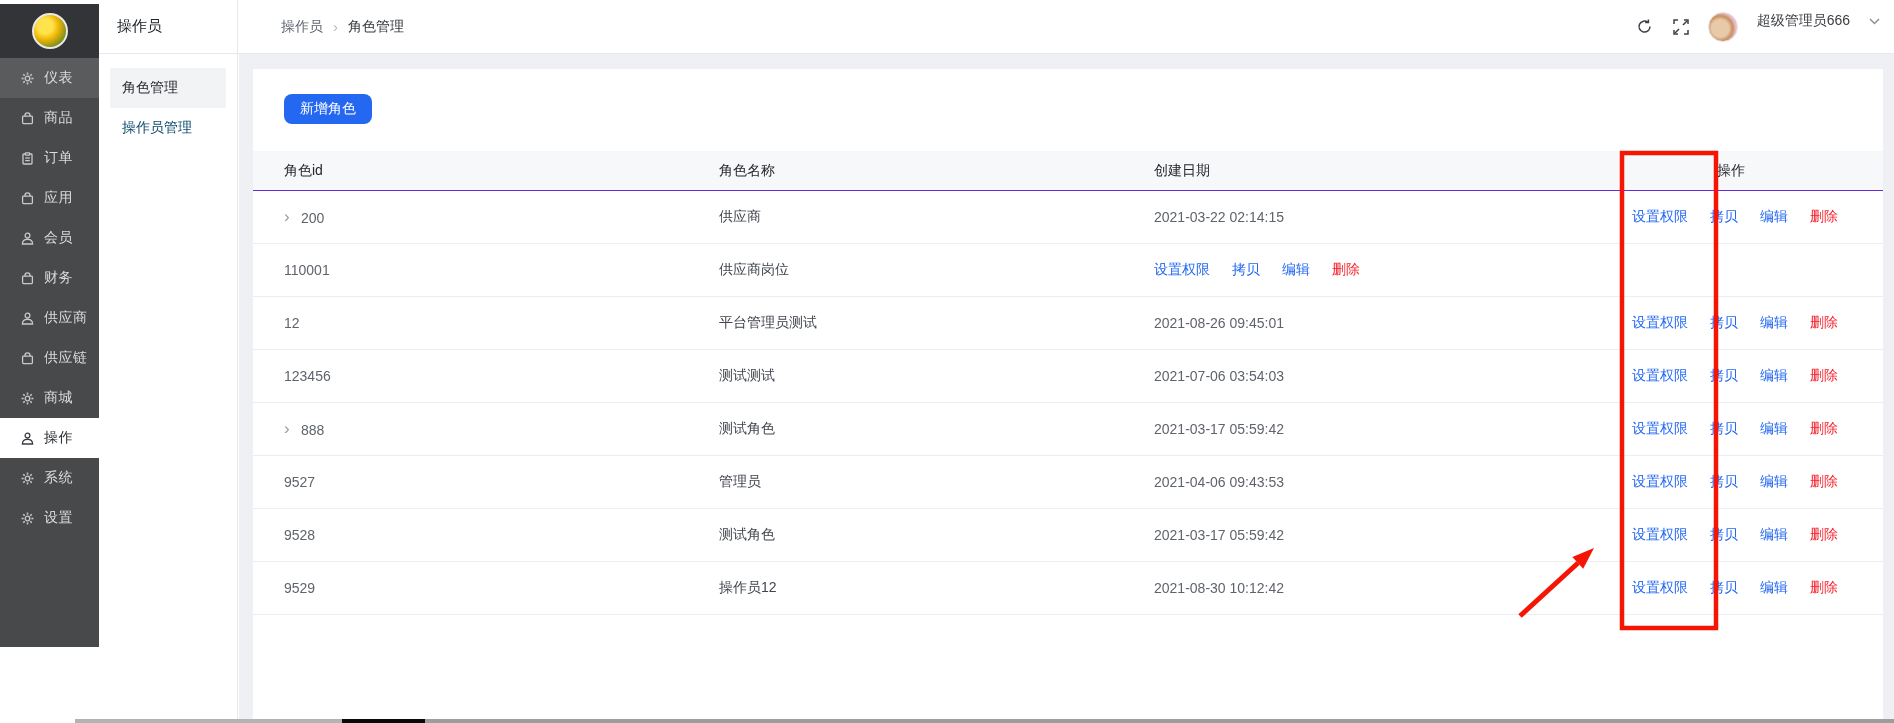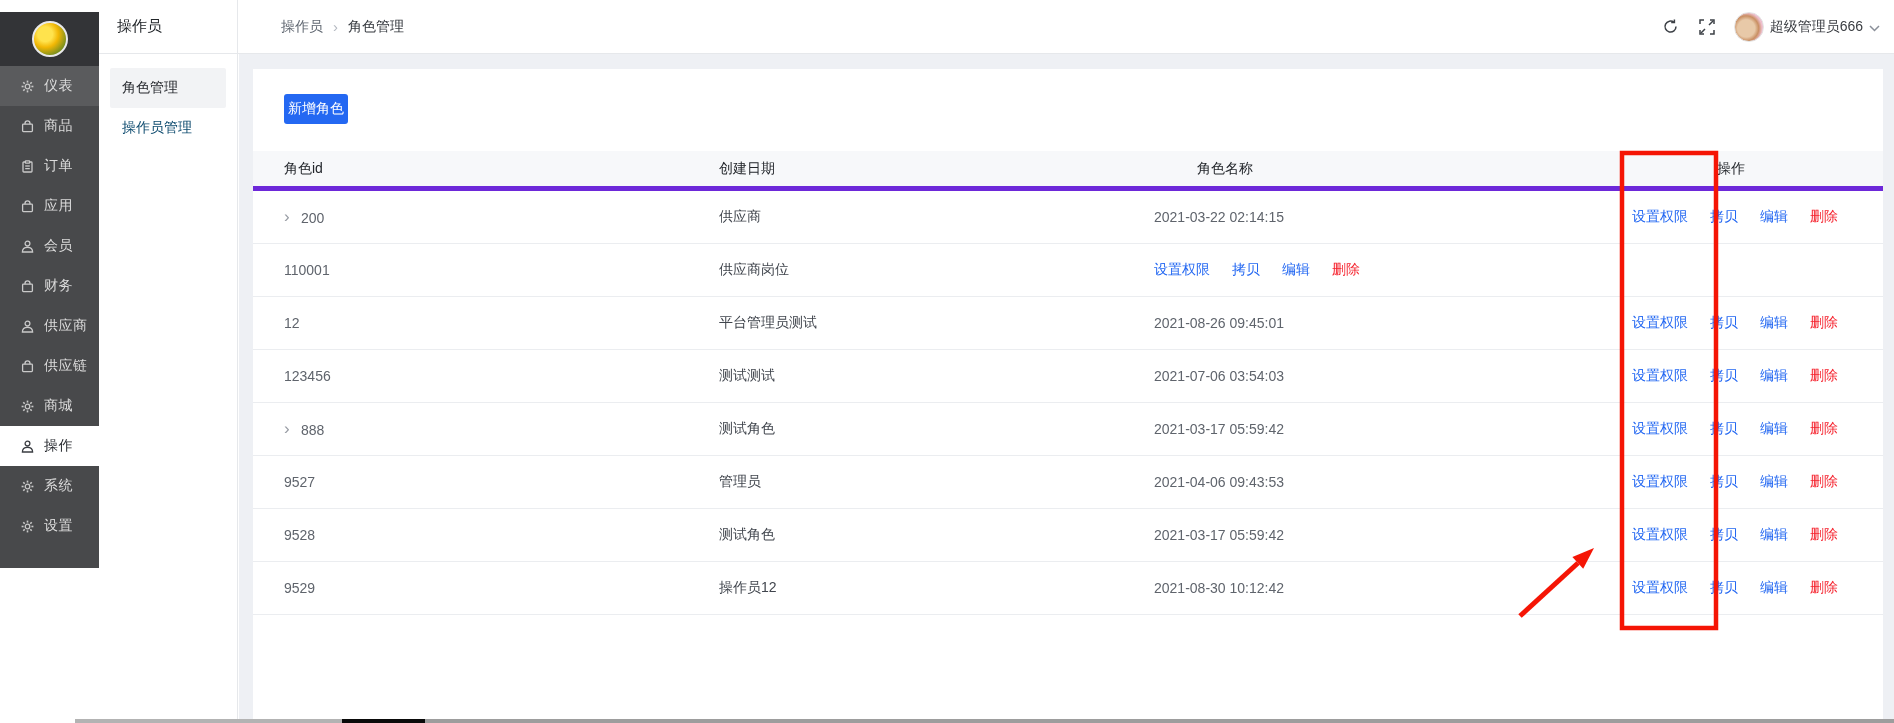--- a/index.html
+++ b/index.html
@@ -5,21 +5,21 @@
   :root{
     --accent:#2468f2; --danger:#f5222d; --annot:#f51505;
     --side-dark:#48494b; --side-hl:#5a5b5d; --content-bg:#eef0f4;
     --border:#e6e8eb; --row-border:#ebedf0;
   }
   *{box-sizing:border-box;margin:0;padding:0}
   html,body{width:1894px;height:723px;overflow:hidden;
     font-family:"Liberation Sans","DejaVu Sans",sans-serif;font-size:14px;color:#33373d;background:#fff}
 
   
-  .main-sidebar{position:absolute;left:0;top:12px;width:99px;height:556px;background:var(--side-dark)}
+  .main-sidebar{position:absolute;left:0;top:4px;width:99px;height:643px;background:var(--side-dark)}
   .logo-block{height:54px;background:#333437;display:flex;align-items:center;justify-content:center}
   .logo-circle{width:36px;height:36px;border-radius:50%;
     background:radial-gradient(circle at 35% 35%,#ffe34d 0 25%,#f2b705 45%,#7a8f1f 75%,#3e5c1a 100%);
     border:2px solid #e9e9e9}
   .side-item{height:40px;display:flex;align-items:center;padding-left:19px;cursor:pointer;color:#dcdcdc}
   .side-item .sicon{width:16px;height:14px;display:inline-flex;align-items:center;justify-content:center;margin-right:9px}
   .side-item .sicon svg{stroke:#c9c9c9;fill:none;stroke-width:1.3}
   .side-item.hl{background:var(--side-hl)}
   .side-item.active{background:#fff;color:#26292e}
   .side-item.active .sicon svg{stroke:#3a3d42}
@@ -35,37 +35,37 @@
   
   .topbar{position:absolute;left:238px;top:0;width:1656px;height:54px;background:#fff;border-bottom:1px solid var(--border);
     display:flex;align-items:center;justify-content:space-between;padding:0 14px 0 43px}
   .breadcrumb{display:flex;align-items:center;gap:10px;font-size:14px}
   .bc-first{color:#5f6670;cursor:pointer}
   .bc-sep{color:#b4b9c1;font-size:15px}
   .bc-last{color:#33373d}
   .top-right{display:flex;align-items:center;gap:18px}
   .tool-icon{width:18px;height:18px;display:inline-flex;align-items:center;justify-content:center;cursor:pointer}
   .tool-icon svg{stroke:#3c4046;fill:none;stroke-width:1.5}
-  .user-chip{display:flex;align-items:center;gap:6px;cursor:pointer}
+  .user-chip{display:flex;gap:19px;cursor:pointer}
   .avatar{width:30px;height:30px;border-radius:50%;
     background:radial-gradient(circle at 40% 55%,#e8c9a8 0 38%,#c98f63 55%,#efc0cf 70%,#e7a8bd 100%);
     border:1px solid #e3e3e3}
   .user-name{color:#3a3d42}
   .caret svg{stroke:#8a8f99;fill:none;stroke-width:1.5}
 
   
   .content-bg{position:absolute;left:239px;top:54px;width:1655px;height:669px;background:var(--content-bg)}
   .panel{position:absolute;left:253px;top:69px;width:1630px;height:654px;background:#fff}
-  .add-btn{margin:25px 0 27px 31px;height:30px;padding:0 4px;background:var(--accent);color:#fff;
-    border:none;border-radius:3px;font-size:14px;cursor:pointer;font-family:Liberation Mono, monospace}
+  .add-btn{margin:25px 0 27px 31px;height:30px;padding:0 16px;background:var(--accent);color:#fff;
+    border:none;border-radius:8px;font-size:14px;cursor:pointer;font-family:Liberation Mono, monospace}
 
   
   .tbl{width:100%}
   .trow{display:flex;align-items:center;height:53px;border-bottom:1px solid var(--row-border)}
-  .thead{height:40px;background:#f7f8fa;border-bottom:5px solid #6d28d9}
+  .thead{height:40px;background:#f7f8fa;border-bottom:1px solid #6d28d9}
   .cell{padding-left:31px;overflow:hidden;white-space:nowrap}
   .c0{width:435px}.c1{width:435px}.c2{width:478px}.c3{width:282px}
   .thead .cell{color:#23262b}
   .cell-id,.cell-date{color:#5f646c}
   .cell-name{color:#40454d}
   .c3.head-ops{padding-left:116px}
   .expander{display:inline-block;width:17px;color:#979ba3;font-size:17px;line-height:1;cursor:pointer;transform:translateY(-1px)}
   .ops{display:flex;gap:22px}
   .op-link{color:var(--accent);cursor:pointer;text-decoration:none;white-space:nowrap}
   .op-link.danger{color:var(--danger)}
@@ -277,22 +277,22 @@
     </span>
   </div>
 </header>
 
 <div class="content-bg"></div>
 <main class="panel">
   <button class="add-btn">新增角色</button>
   <div class="tbl" id="role-table">
       <div class="trow thead">
         <div class="cell c0">角色id</div>
+        <div class="cell c1">角色名称</div>
         <div class="cell c2">创建日期</div>
-        <div class="cell c1">角色名称</div>
         <div class="cell c3 head-ops">操作</div>
       </div>
       <div class="trow">
         <div class="cell c0 cell-id"><span class="expander">›</span><span>200</span></div>
         <div class="cell c1 cell-name">供应商</div>
         <div class="cell c2 cell-date">2021-03-22 02:14:15</div>
         <div class="cell c3">
           <span class="ops">
             <a class="op-link">设置权限</a>
             <a class="op-link">拷贝</a>

